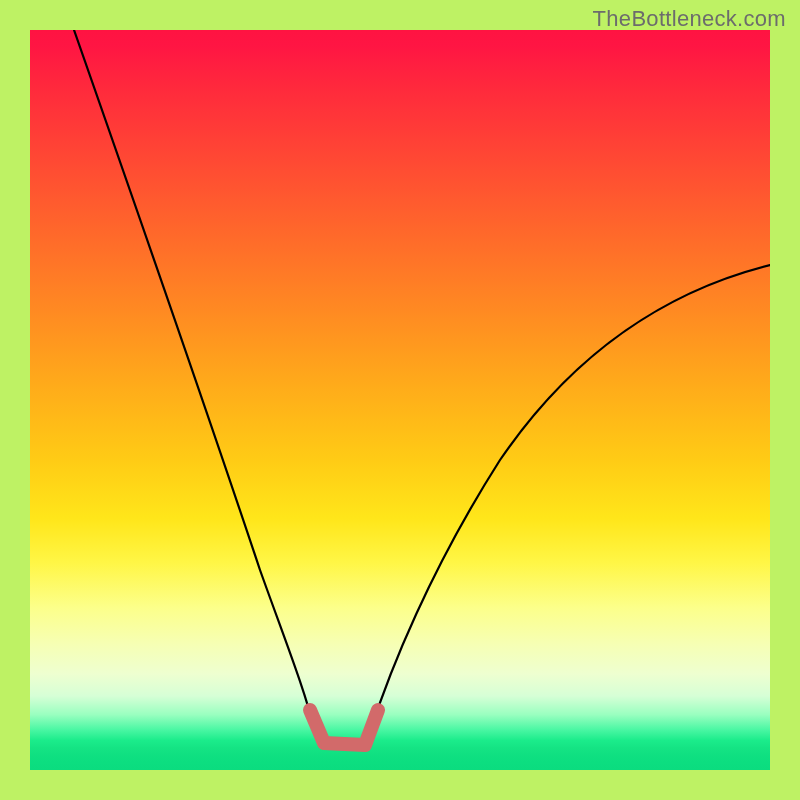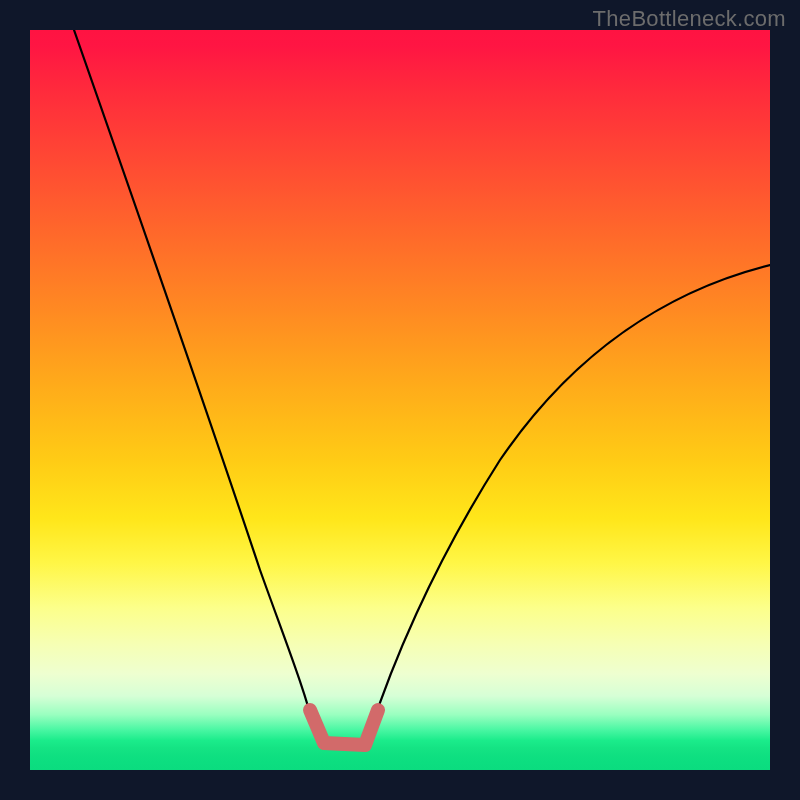--- a/index.html
+++ b/index.html
@@ -8,21 +8,21 @@
     width: 800px;
     height: 800px;
     background: #000;
     overflow: hidden;
     font-family: Arial, Helvetica, sans-serif;
   }
   .frame {
     position: relative;
     width: 800px;
     height: 800px;
-    background: #0f172a;
+    background: #bef264;
   }
   .watermark {
     position: absolute;
     top: 6px;
     right: 14px;
     color: #6c6c6c;
     font-size: 22px;
     letter-spacing: 0.3px;
     z-index: 10;
   }

